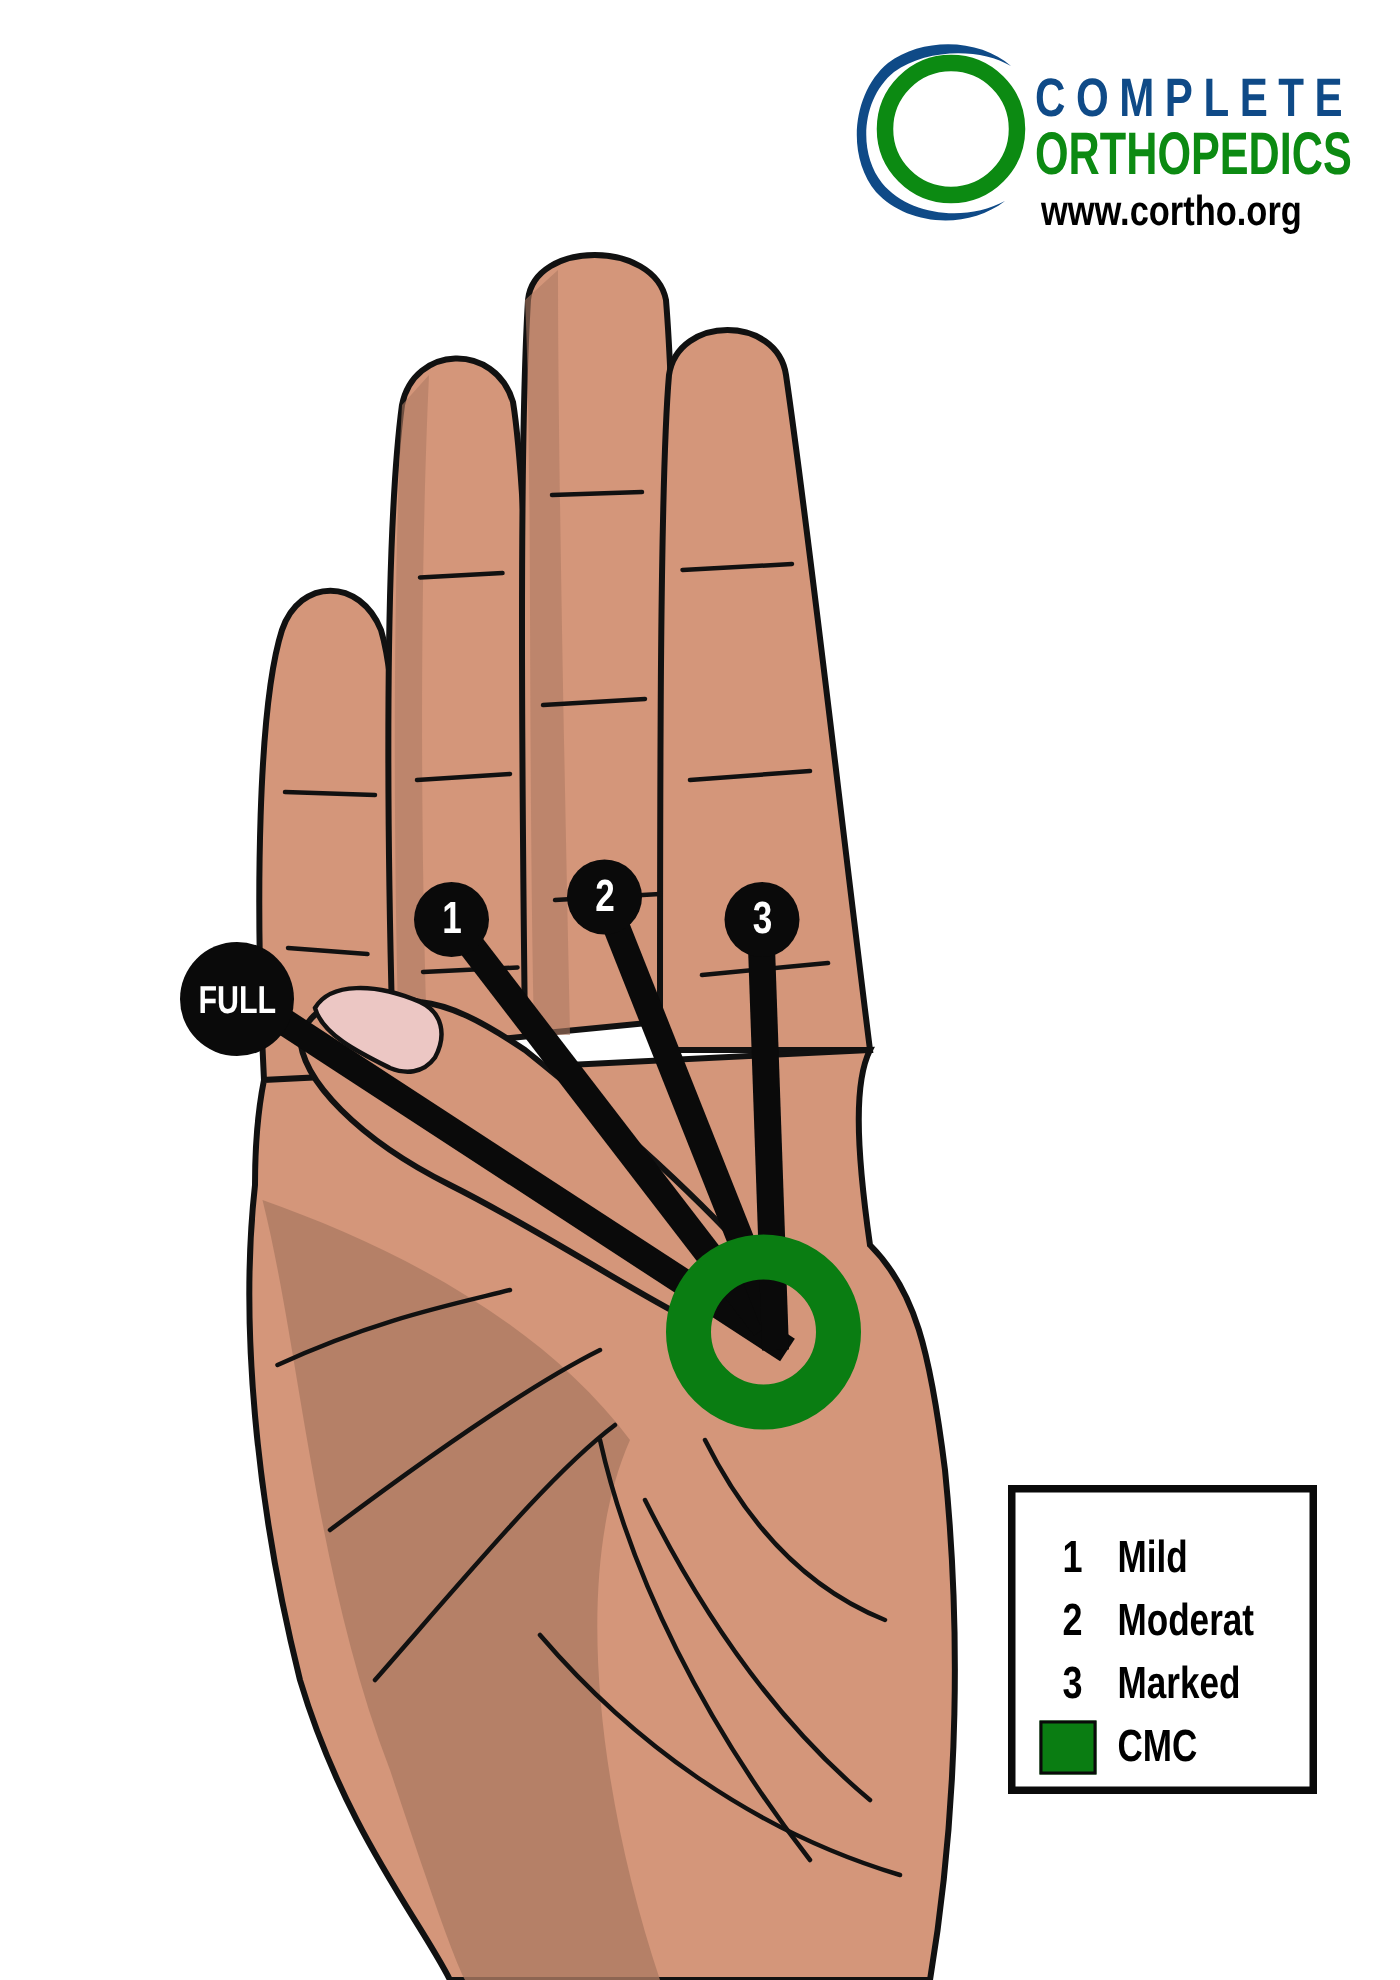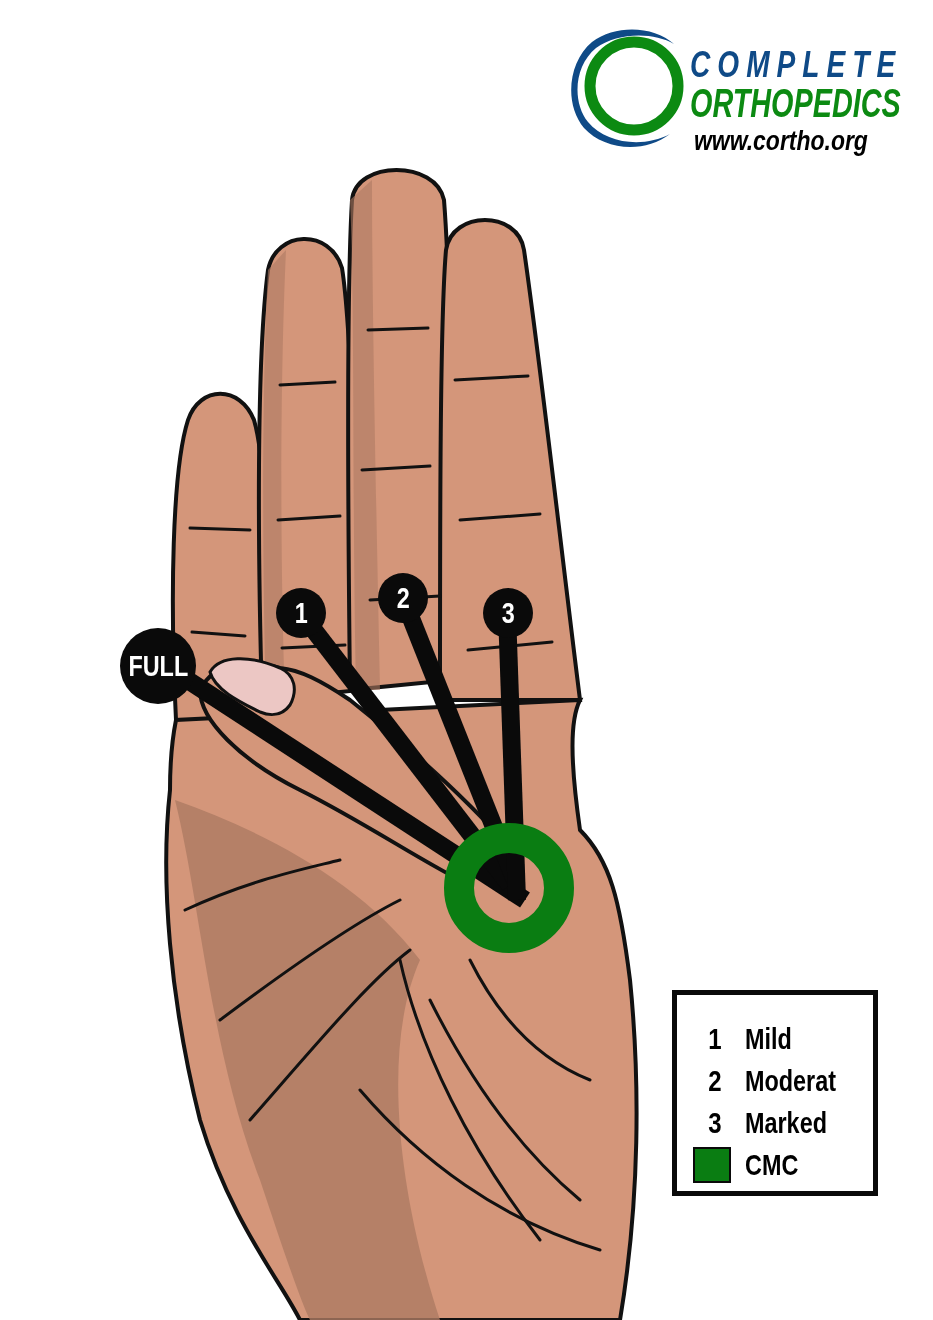--- a/index.html
+++ b/index.html
@@ -1,19 +1,19 @@
 <!DOCTYPE html>
 <html><head>
 <meta charset="utf-8">
 <style>
   html, body { margin: 0; padding: 0; background: #ffffff; }
   body { width: 933px; height: 1320px; position: relative; overflow: hidden; font-family: "Liberation Sans", sans-serif; }
   .stage { position: absolute; left: 0; top: 0; width: 933px; height: 1320px; }
   svg.art { position: absolute; left: 0; top: 0; }
-  .logo { position: absolute; left: 562px; top: 22px; width: 350px; height: 130px; font-style: italic; }
+  .logo { position: absolute; left: 562px; top: 22px; width: 350px; height: 130px; }
   .logo-ring { position: absolute; left: 0; top: 0; width: 130px; height: 130px; }
   .logo-line1 { position: absolute; left: 128px; top: 22px; font-family: "Liberation Sans", sans-serif; font-weight: bold; font-size: 36px; letter-spacing: 9px; color: #0f4a87; transform: scaleX(0.78); transform-origin: left center; white-space: nowrap; }
   .logo-line2 { position: absolute; left: 128px; top: 59px; font-family: "Liberation Sans", sans-serif; font-weight: bold; font-size: 40px; letter-spacing: 0px; color: #0c8a12; transform: scaleX(0.72); transform-origin: left center; white-space: nowrap; }
   .logo-line3 { position: absolute; left: 132px; top: 103px; font-family: "Liberation Sans", sans-serif; font-weight: bold; font-size: 28px; color: #000; transform: scaleX(0.82); transform-origin: left center; white-space: nowrap; }
   .marker { position: absolute; border-radius: 50%; background: #0a0a0a; color: #fff; font-weight: bold; display: flex; align-items: center; justify-content: center; font-family: "Liberation Sans", sans-serif; }
   .marker span { display: inline-block; transform: scaleX(0.78); }
   .legend { position: absolute; left: 672px; top: 990px; width: 206px; height: 206px; border: 5px solid #0a0a0a; background: #fff; box-sizing: border-box; }
   .legend-row { position: absolute; left: 0; height: 40px; display: flex; align-items: center; }
   .legend-num { position: absolute; left: 24px; width: 28px; font-weight: bold; font-size: 30px; color: #000; text-align: center; transform: scaleX(0.8); }
   .legend-label { position: absolute; left: 68px; font-weight: bold; font-size: 30px; color: #000; white-space: nowrap; transform: scaleX(0.78); transform-origin: left center; }
@@ -71,21 +71,21 @@
     <g stroke="#0a0a0a" stroke-linecap="butt" fill="#0a0a0a">
       <line x1="160" y1="662" x2="525" y2="900" stroke-width="18"></line>
       <line x1="300" y1="612" x2="510" y2="885" stroke-width="18"></line>
       <line x1="403" y1="598" x2="515" y2="880" stroke-width="18"></line>
       <line x1="507" y1="612" x2="517" y2="900" stroke-width="18"></line>
     </g>
 
     <circle cx="509" cy="888" r="50" fill="none" stroke="#0a7d12" stroke-width="30"></circle>
   </svg>
 
-  <div class="marker" style="left:120px; top:628px; width:76px; height:76px; font-size:30px;">
+  <div class="marker" style="left:120px; top:628px; width:76px; height:76px; font-size:26px;">
     <span>FULL</span>
   </div>
   <div class="marker" style="left:276px; top:588px; width:50px; height:50px; font-size:30px;">
     <span>1</span>
   </div>
   <div class="marker" style="left:378px; top:573px; width:50px; height:50px; font-size:30px;">
     <span>2</span>
   </div>
   <div class="marker" style="left:483px; top:588px; width:50px; height:50px; font-size:30px;">
     <span>3</span>

